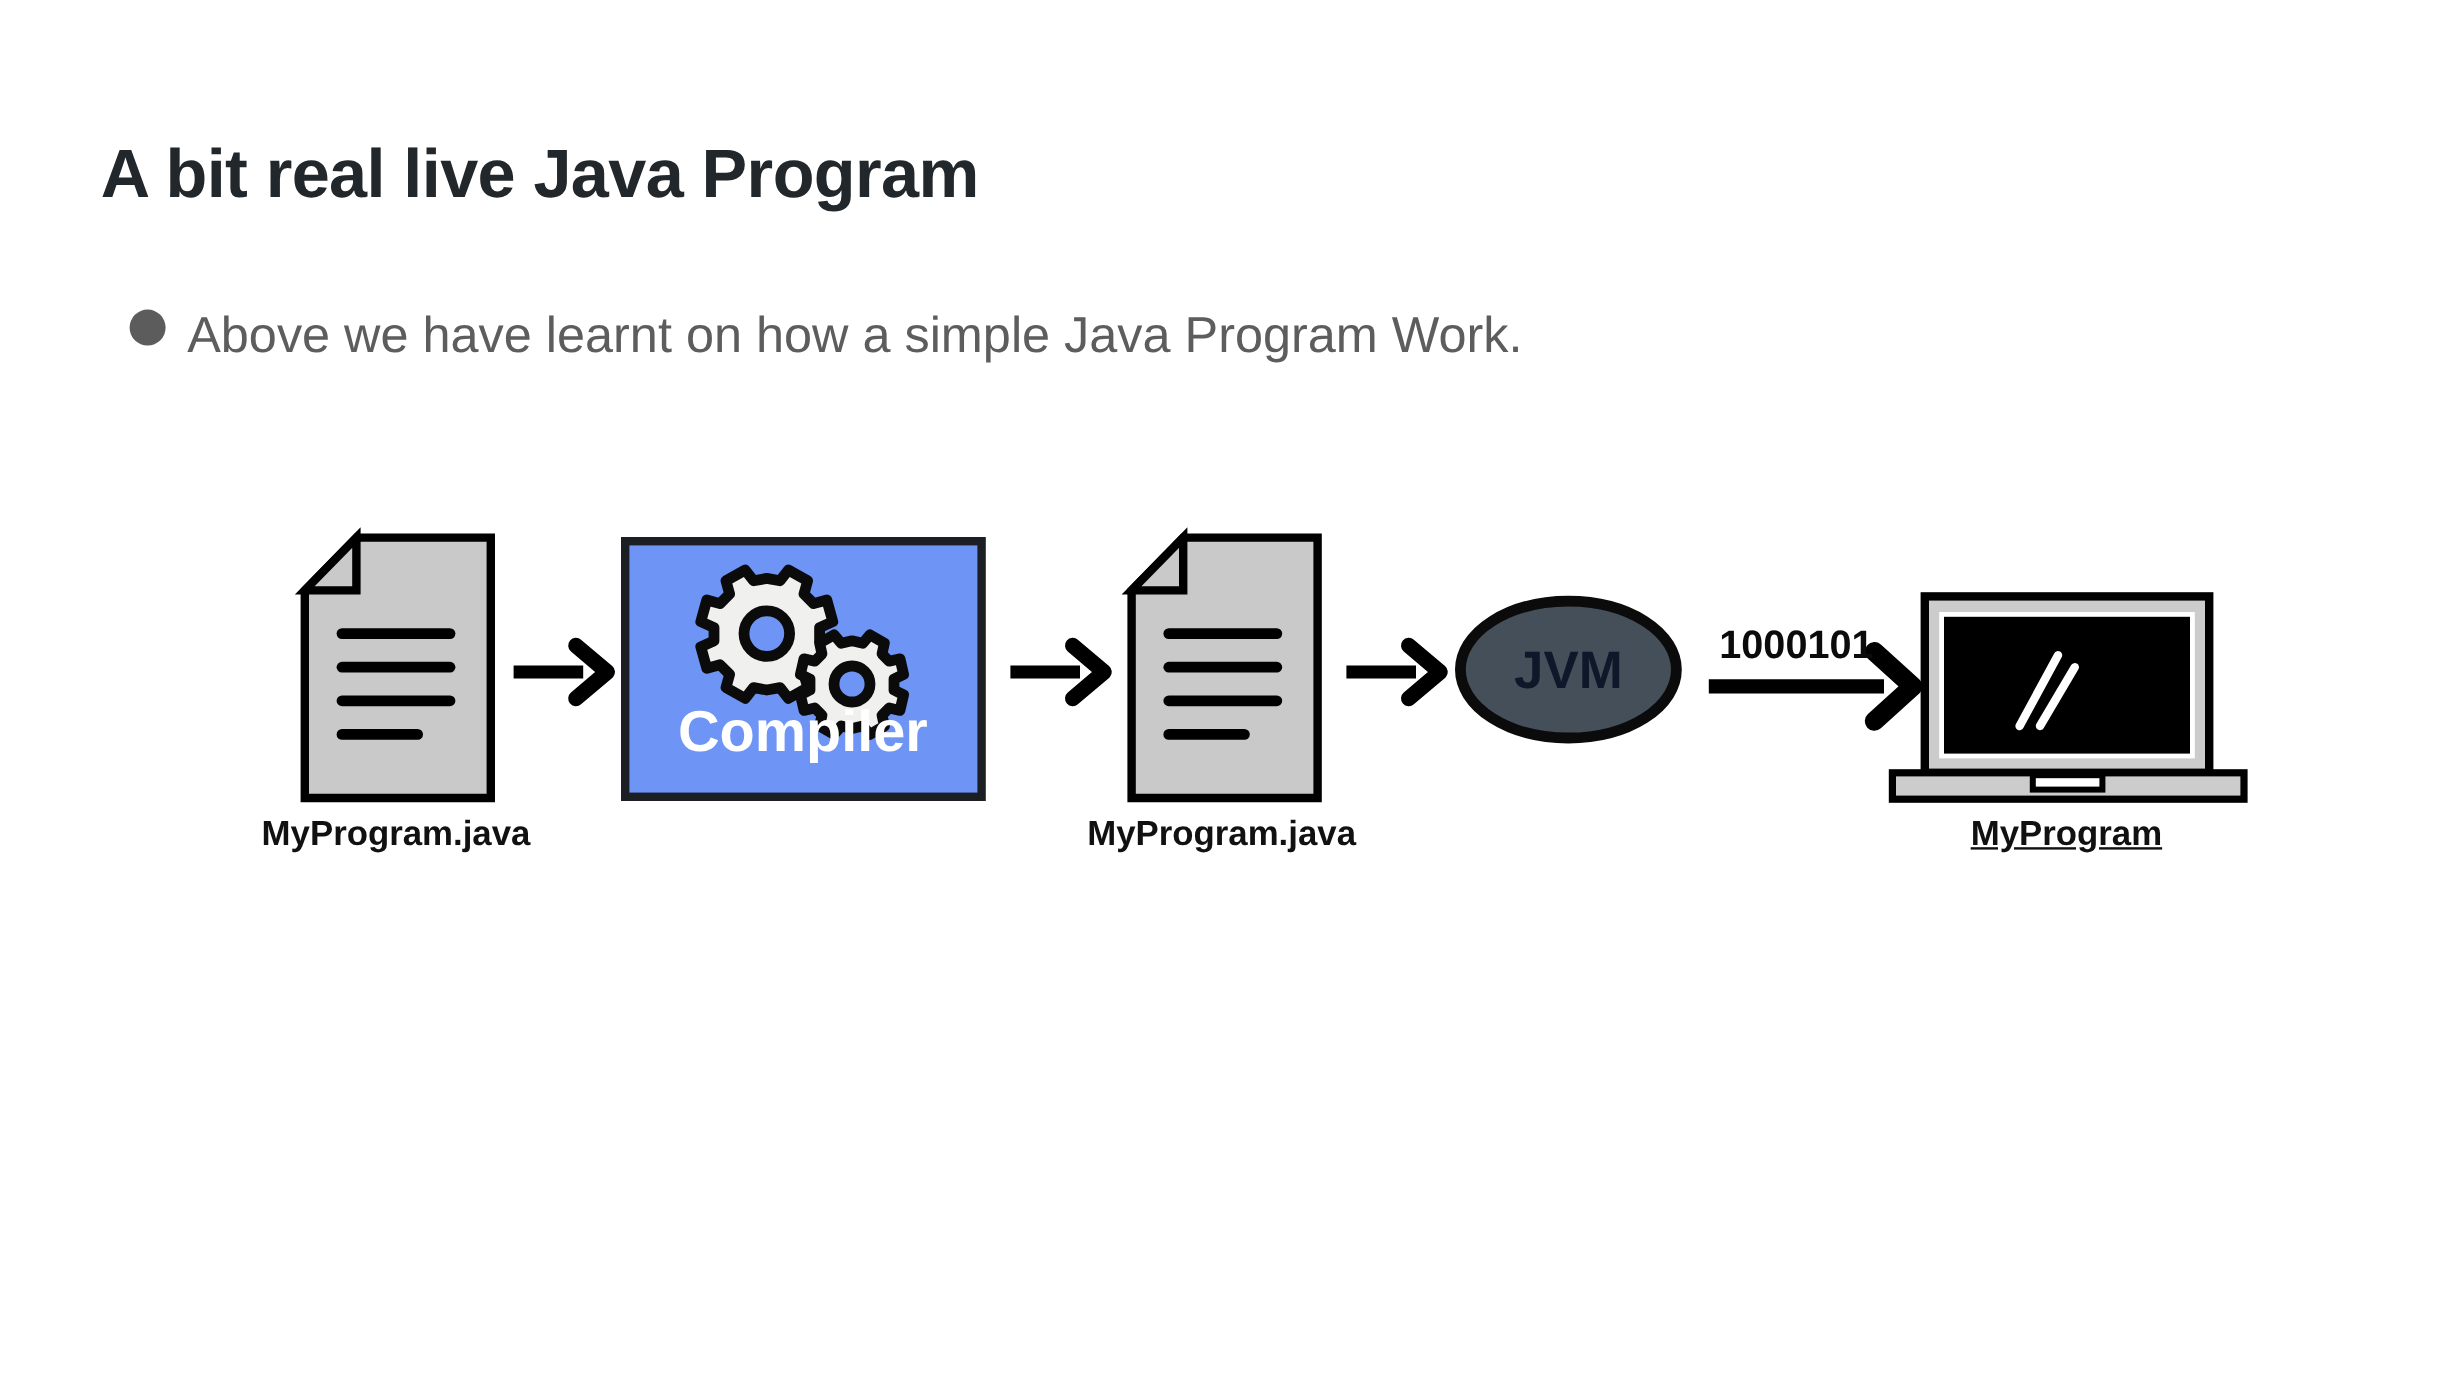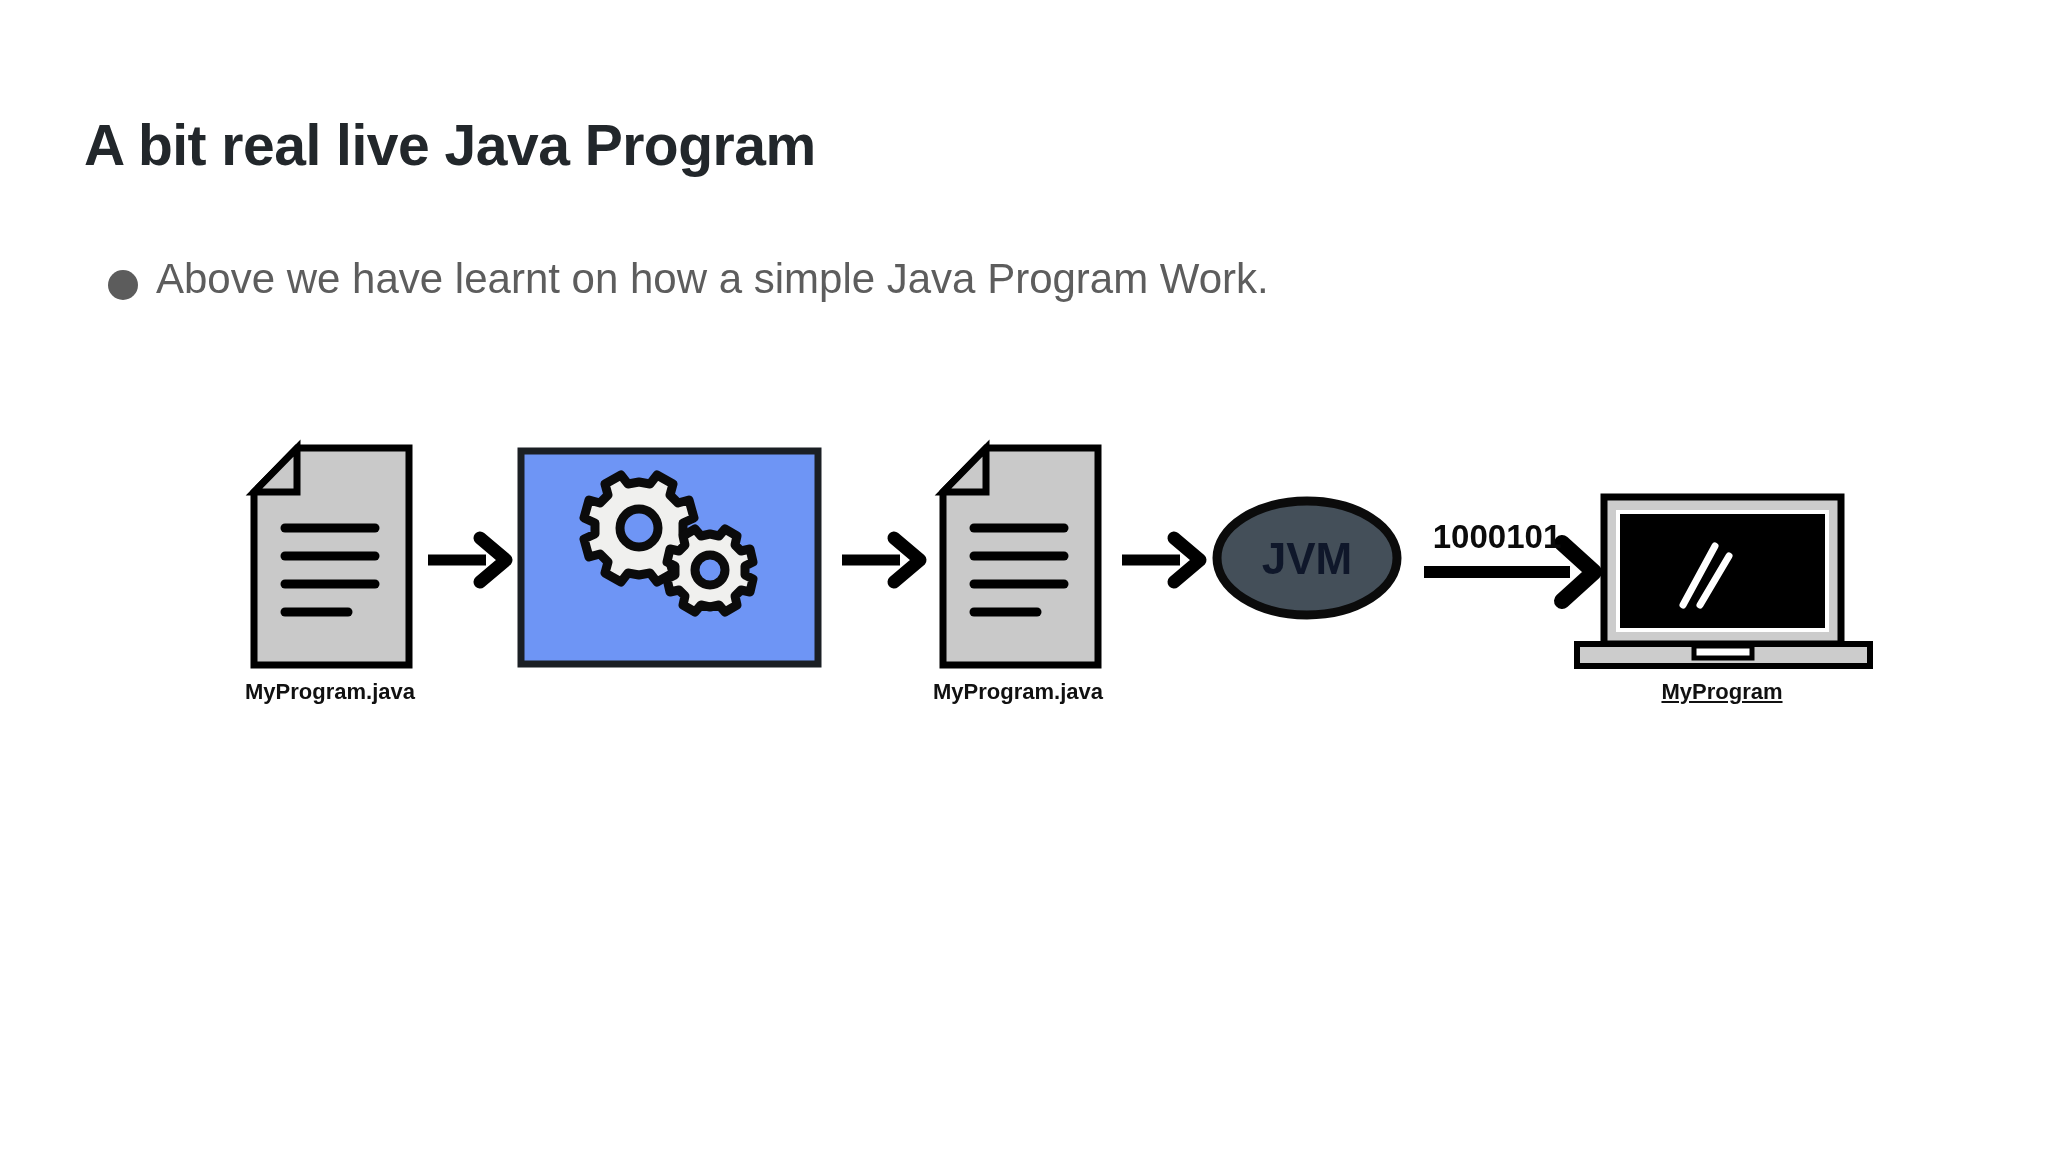--- a/index.html
+++ b/index.html
@@ -33,21 +33,21 @@
     letter-spacing: -0.5px;
     white-space: nowrap;
   }
 
   
   #bullet-row {
     position: absolute;
     left: 108px;
     top: 258px;
     display: flex;
-    align-items: flex-end;
+    align-items: flex-start;
     gap: 18px;
   }
   #bullet-dot {
     width: 30px;
     height: 30px;
     border-radius: 50%;
     background: #5c5c5c;
     flex: none;
   }
   #bullet-text {
@@ -64,21 +64,21 @@
     top: 0;
     width: 2048px;
     height: 1152px;
     pointer-events: none;
   }
   #diagram * { pointer-events: auto; }
 
   
   .stage-label {
     position: absolute;
-    font-size: 22px;
+    font-size: 29px;
     font-weight: 600;
     color: #111111;
     text-align: left;
     white-space: nowrap;
     transform: translateX(-50%);
   }
   #label-java  { left: 330px;  top: 679px; }
   #label-class { left: 1018px; top: 679px; }
   #label-exe   { left: 1722px; top: 679px; text-decoration: underline; }
 
@@ -217,20 +217,21 @@
         <line x1="1683" y1="605" x2="1715" y2="546"></line>
         <line x1="1700" y1="605" x2="1729" y2="556"></line>
       </g>
 
       <rect x="1577" y="644" width="293" height="22" fill="#cccccc" stroke="#000000" stroke-width="6"></rect>
 
       <rect x="1694" y="646" width="58" height="12" fill="#ffffff" stroke="#000000" stroke-width="5"></rect>
     </g>
   </svg>
 
+  <div id="compiler-caption">Compiler</div>
 
   <div id="jvm-caption">JVM</div>
 
   <div id="binary-label">1000101</div>
 
   <div class="stage-label" id="label-java">MyProgram.java</div>
 
   <div class="stage-label" id="label-class">MyProgram.java</div>
 
   <div class="stage-label" id="label-exe">MyProgram</div>

